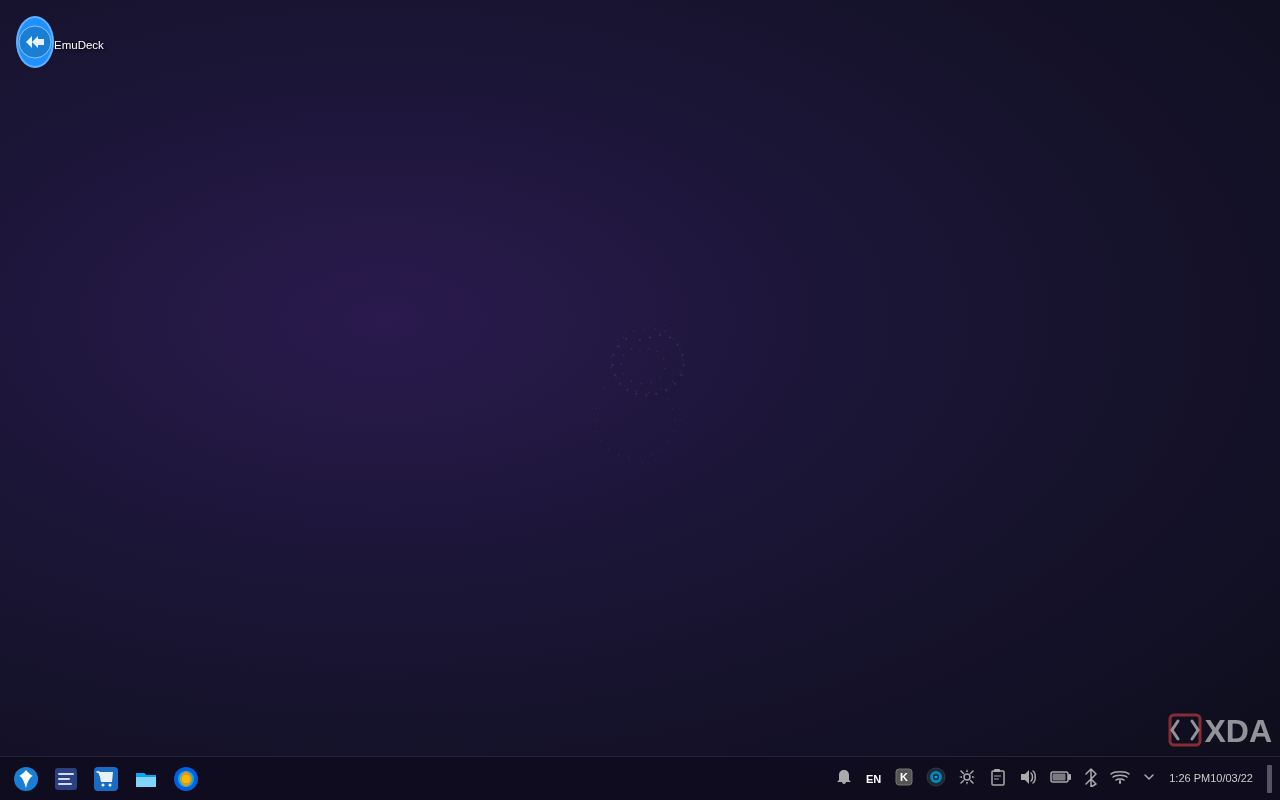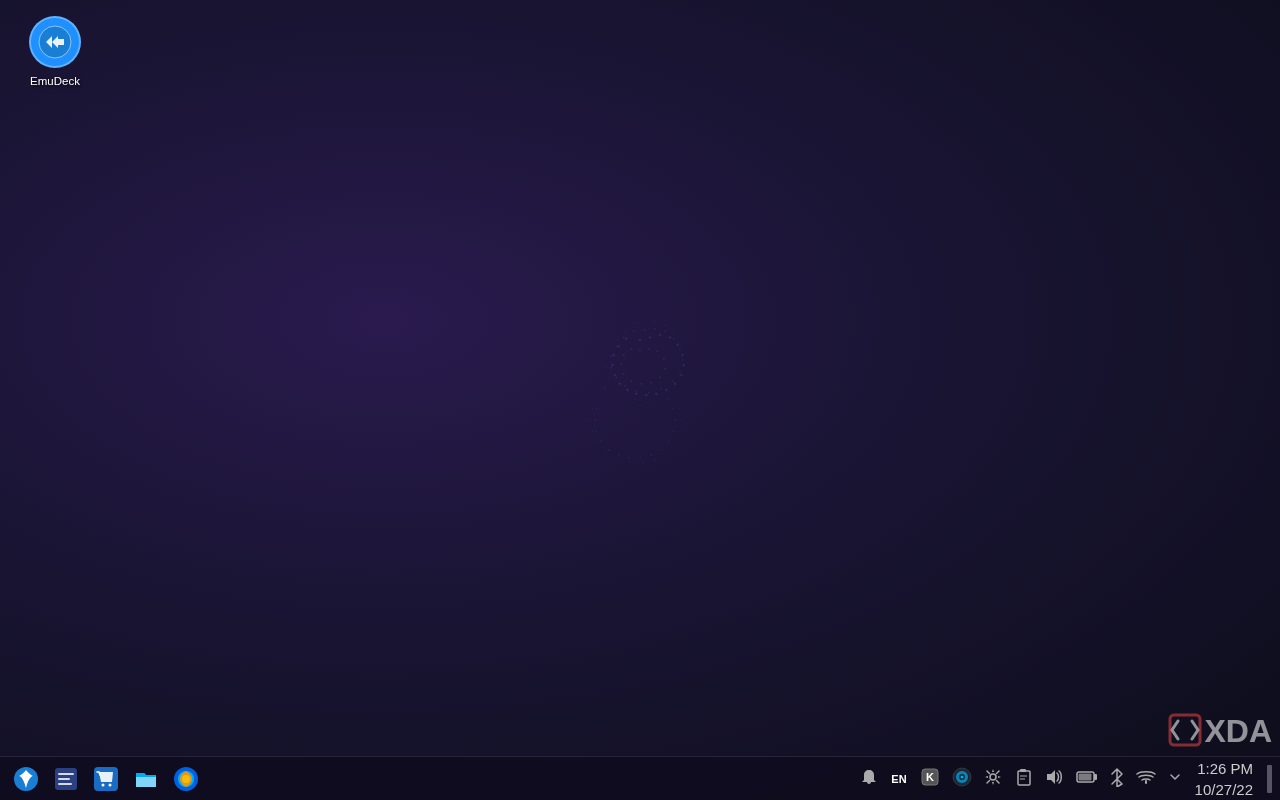--- a/index.html
+++ b/index.html
@@ -40,21 +40,21 @@
       top: 10px;
       left: 10px;
       display: flex;
       flex-direction: row;
       gap: 10px;
       align-items: flex-start;
     }
 
     .desktop-icon {
       display: flex;
-      flex-direction: column;
+      flex-direction: row;
       align-items: center;
       width: 90px;
       padding: 6px;
       border-radius: 6px;
       cursor: pointer;
       text-align: center;
     }
 
     .icon-img {
       width: 52px;
@@ -126,23 +126,23 @@
     }
 
     .taskbar-right {
       display: flex;
       align-items: center;
       gap: 6px;
     }
 
     .clock-area {
       display: flex;
-      flex-direction: column;
-      align-items: flex-end;
-      font-size: 15px;
+      flex-direction: row;
+      align-items: flex-start;
+      font-size: 11px;
       color: #cccccc;
       line-height: 1.4;
       cursor: pointer;
       padding: 2px 4px;
     }
 
     
     svg.watermark-svg {
       width: 250px;
       height: 300px;
@@ -460,21 +460,21 @@
       </div>
 
       <div class="tray-icon" title="Show hidden icons">
         <svg width="14" height="14" viewBox="0 0 14 14" fill="none">
           <path d="M3 5 L7 9 L11 5" stroke="#aaaaaa" stroke-width="1.5" fill="none" stroke-linecap="round" stroke-linejoin="round"></path>
         </svg>
       </div>
 
       <div class="clock-area">
         <span>1:26 PM</span>
-        <span>10/27/22</span>
+        <span>10/03/22</span>
       </div>
 
       <div class="show-desktop" title="Show Desktop"></div>
 
     </div>
   </div>
 
 </div>
 
 </body></html>

